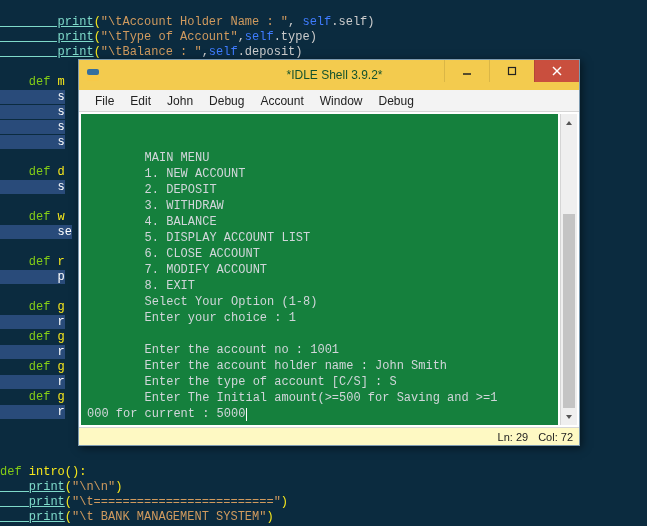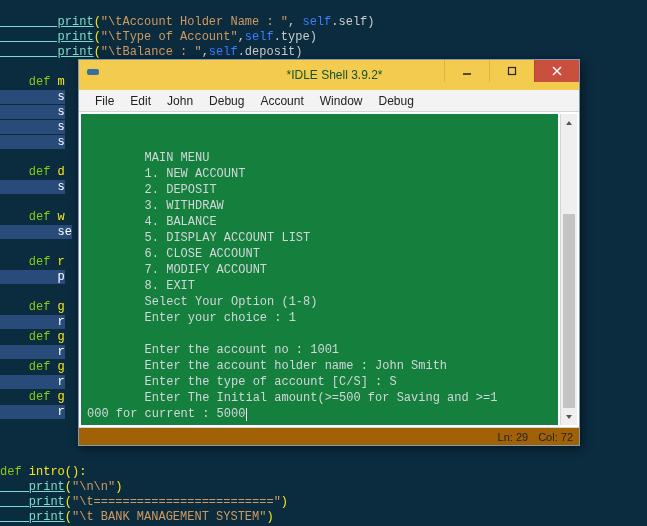--- a/index.html
+++ b/index.html
@@ -152,21 +152,21 @@
   }
   .sb-thumb {
     position: absolute;
     left: 2px; right: 2px;
     bottom: 0;
     height: 70%;
     background: #c4c4c4;
   }
   .statusbar {
     height: 18px;
-    background: #a16207;
+    background: #fef9c3;
     border-top: 1px solid #d5d5d5;
     display: flex;
     justify-content: flex-end;
     align-items: center;
     padding: 0 6px;
     gap: 10px;
     font-family: "Segoe UI", Tahoma, sans-serif;
     font-size: 11px;
     color: #222;
   }

